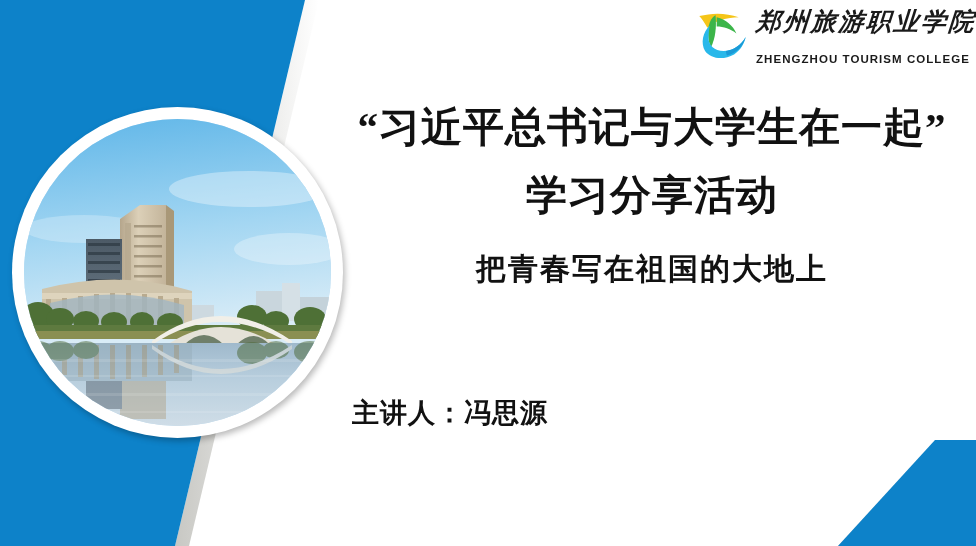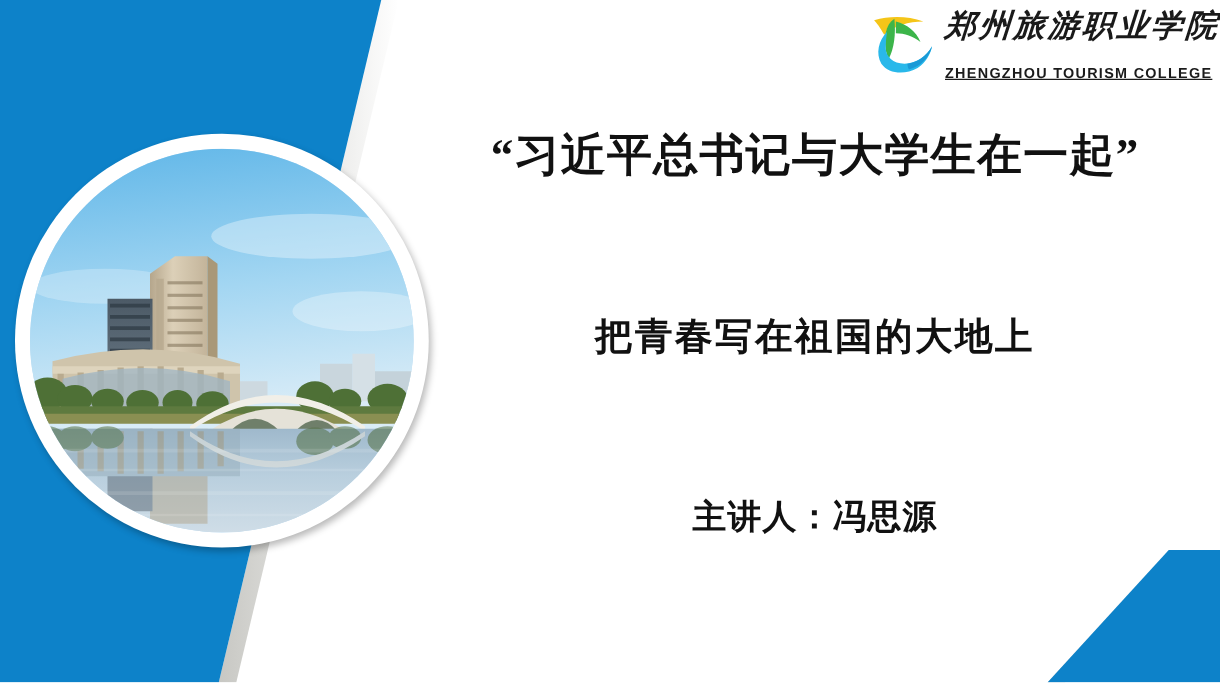--- a/index.html
+++ b/index.html
@@ -58,21 +58,20 @@
     transform: skewX(-4deg);
   }
   .logo-en {
     margin-top: 20px;
     font-family: "Liberation Sans", sans-serif;
     font-size: 11.5px;
     font-weight: 700;
     letter-spacing: 1.05px;
     color: #1a1a1a;
     white-space: nowrap;
-    text-decoration: underline;
   }
 
   
   .photo-ring {
     position: absolute;
     left: 12px;
     top: 107px;
     width: 331px;
     height: 331px;
     border-radius: 50%;
@@ -99,21 +98,21 @@
     width: 600px;
     height: 546px;
   }
   .title-line {
     position: absolute;
     width: 100%;
     text-align: center;
     color: #111111;
     font-family: "Liberation Serif", "DejaVu Serif", serif;
     font-weight: 700;
-    font-size: 36px;
+    font-size: 41px;
     letter-spacing: 1px;
     white-space: nowrap;
   }
   .title-line-1 { top: 100px; }
   .title-line-2 { top: 168px; }
 
   .headline {
     position: absolute;
     top: 249px;
     width: 100%;
@@ -123,21 +122,21 @@
     font-weight: 700;
     font-size: 30px;
     letter-spacing: 2px;
     white-space: nowrap;
   }
 
   .presenter {
     position: absolute;
     top: 395px;
     width: 100%;
-    text-align: center;
+    text-align: left;
     color: #111111;
     font-family: "Liberation Sans", "DejaVu Sans", sans-serif;
     font-weight: 700;
     font-size: 27px;
     letter-spacing: 1px;
     white-space: nowrap;
   }
 </style>
 </head>
 <body>
@@ -320,17 +319,18 @@
             <rect x="0" y="274" width="307" height="3"></rect>
             <rect x="0" y="292" width="307" height="2"></rect>
           </g>
         </g>
       </svg>
     </div>
   </div>
 
   <div class="text-col">
     <div class="title-line title-line-1">“习近平总书记与大学生在一起”</div>
+    <div class="title-line title-line-2">学习分享活动</div>
     <div class="headline">把青春写在祖国的大地上</div>
     <div class="presenter">主讲人：冯思源</div>
   </div>
 
 </div>
 
 </body></html>

